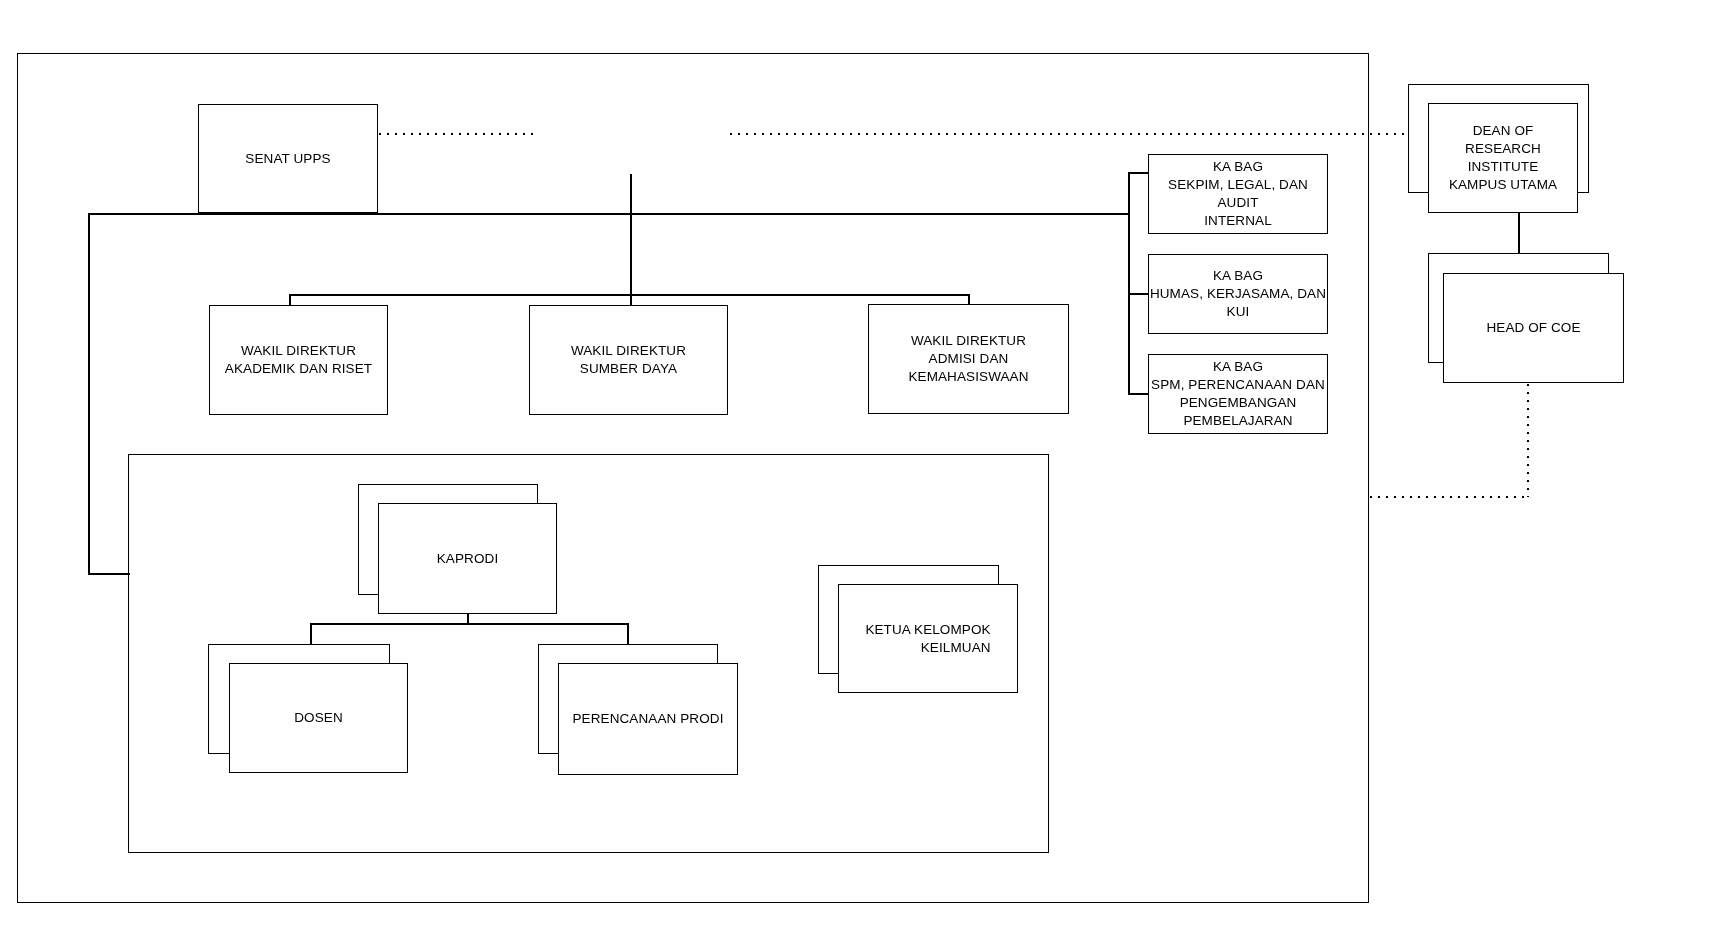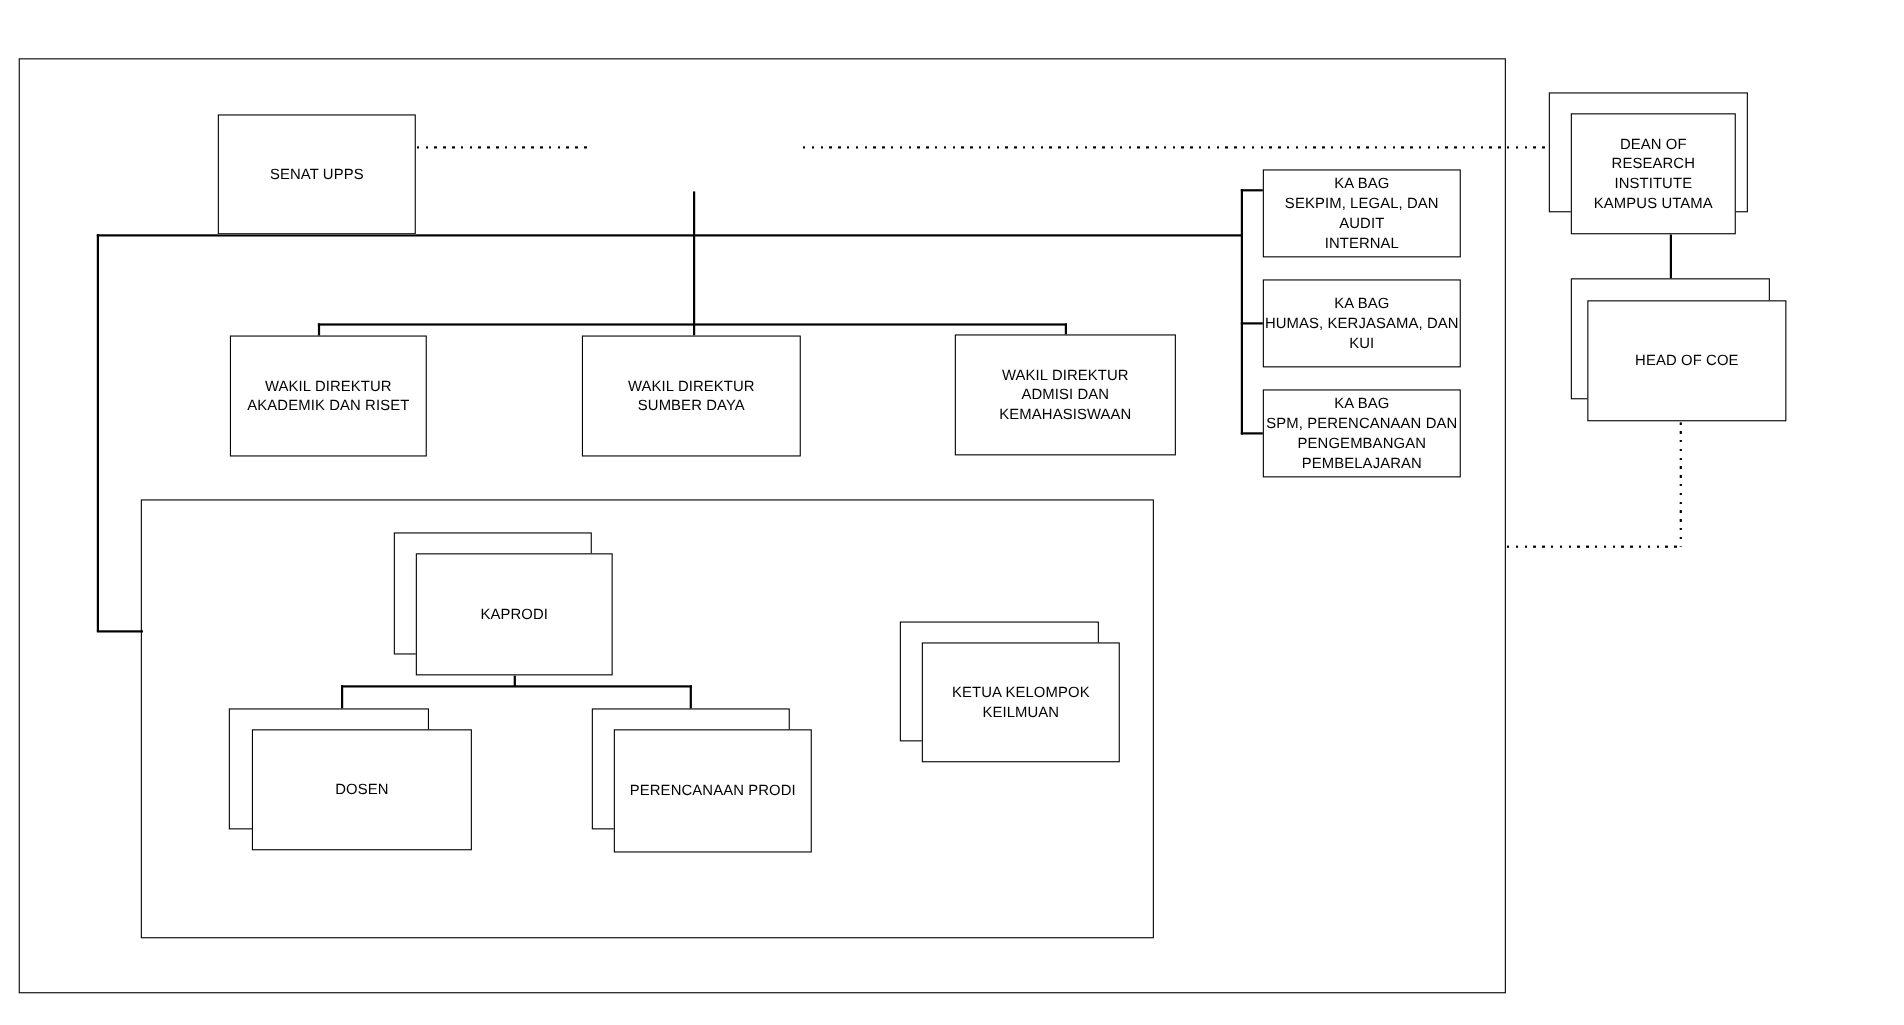--- a/index.html
+++ b/index.html
@@ -141,31 +141,31 @@
 PENGEMBANGAN
 PEMBELAJARAN</span>
   </div>
 
   <div class="shadow" style="left:358px; top:484px; width:180px; height:111px;"></div>
   <div class="node" style="left:378px; top:503px; width:179px; height:111px;">
     <span>KAPRODI</span>
   </div>
 
   <div class="shadow" style="left:208px; top:644px; width:182px; height:110px;"></div>
-  <div class="node" style="left:229px; top:663px; width:200px; height:110px;">
+  <div class="node" style="left:229px; top:663px; width:179px; height:110px;">
     <span>DOSEN</span>
   </div>
 
   <div class="shadow" style="left:538px; top:644px; width:180px; height:110px;"></div>
   <div class="node" style="left:558px; top:663px; width:180px; height:112px;">
     <span>PERENCANAAN PRODI</span>
   </div>
 
   <div class="shadow" style="left:818px; top:565px; width:181px; height:109px;"></div>
-  <div class="node" style="left:838px; top:584px; width:180px; height:109px;">
+  <div class="node" style="left:838px; top:584px; width:180px; height:109px;text-align:right;">
     <span>KETUA KELOMPOK
 KEILMUAN</span>
   </div>
 
   <div class="shadow" style="left:1408px; top:84px; width:181px; height:109px;"></div>
   <div class="node" style="left:1428px; top:103px; width:150px; height:110px;">
     <span>DEAN OF
 RESEARCH INSTITUTE
 KAMPUS UTAMA</span>
   </div>

